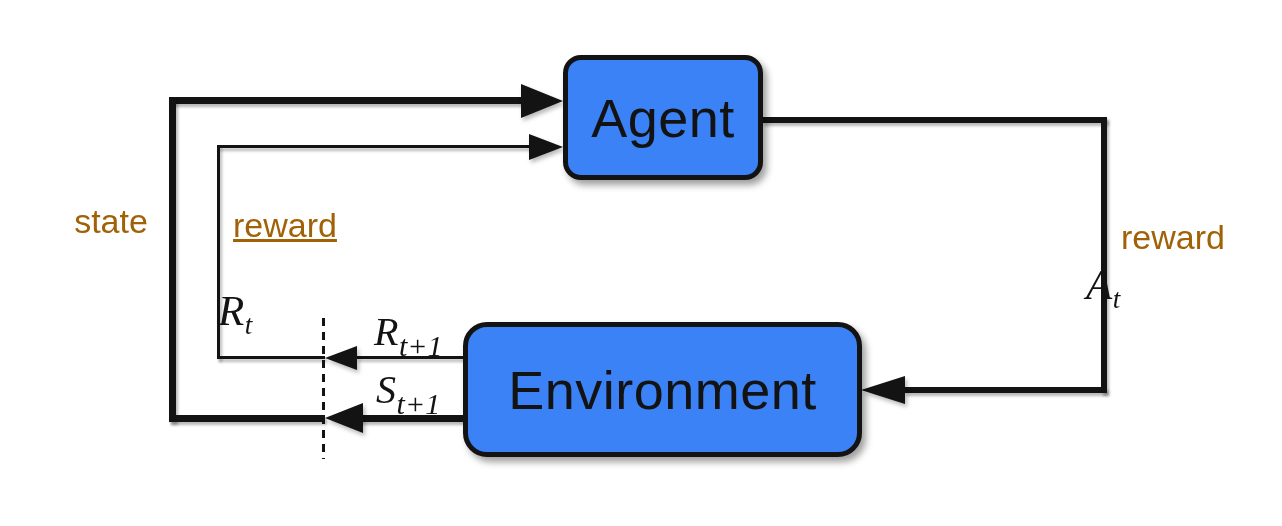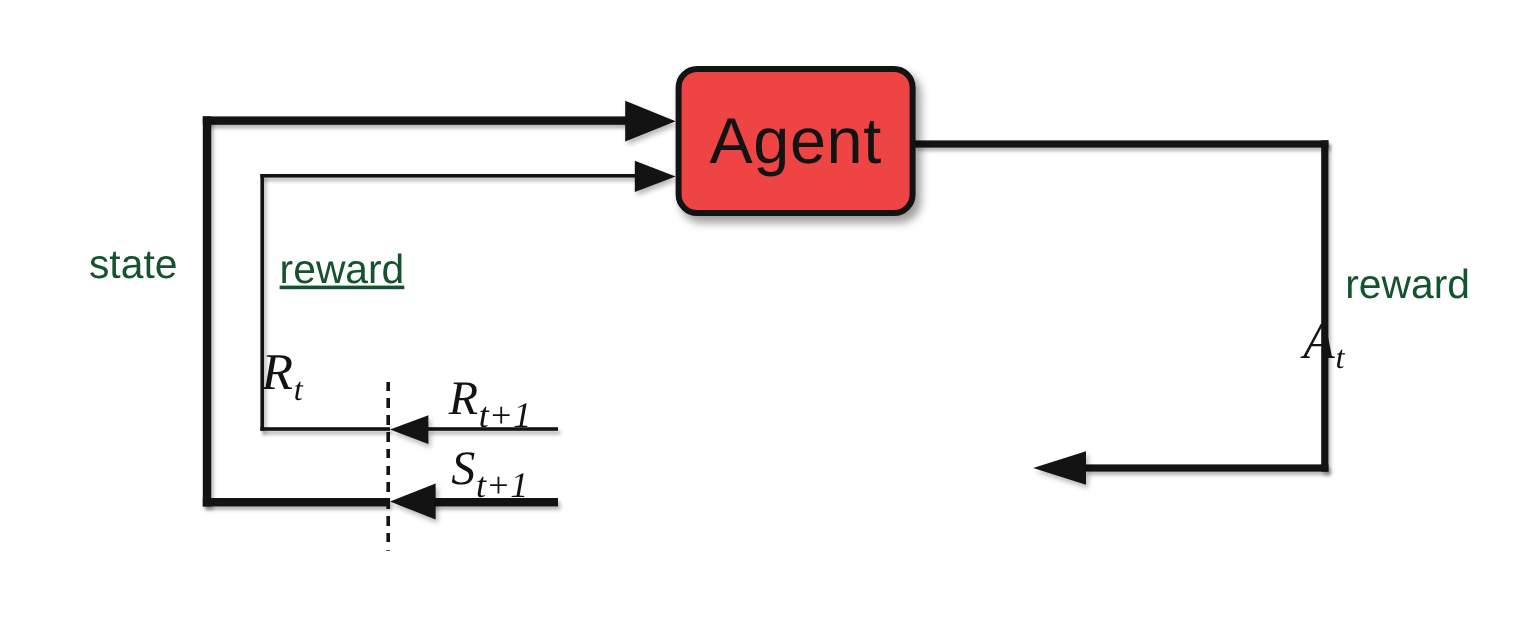--- a/index.html
+++ b/index.html
@@ -13,21 +13,21 @@
     height: 526px;
     background: #ffffff;
     overflow: hidden;
     font-family: "Liberation Sans", sans-serif;
   }
   .canvas * { box-sizing: border-box; }
 
   
   .node-box {
     position: absolute;
-    background: #ef4444;
+    background: #3b82f6;
     border: 5px solid #131313;
     display: flex;
     align-items: center;
     justify-content: center;
     box-shadow: 4px 5px 7px rgba(0,0,0,0.38);
   }
   .node-label {
     font-size: 54px;
     color: #131313;
     letter-spacing: 0.5px;
@@ -87,21 +87,21 @@
   .ah.left-small {
     border-top: 12px solid transparent;
     border-bottom: 12px solid transparent;
     border-right: 32px solid #131313;
   }
 
   
   .word {
     position: absolute;
     font-size: 34px;
-    color: #14532d;
+    color: #a16207;
     white-space: nowrap;
   }
   .math {
     position: absolute;
     font-family: "Liberation Serif", serif;
     font-style: italic;
     font-size: 43px;
     color: #131313;
     white-space: nowrap;
     line-height: 1;
@@ -144,20 +144,23 @@
   <div class="vline t6 soft" style="left:1101px; top:117px; height:276px;"></div>
   <div class="hline t6 soft" style="left:904px;  top:387px; width:203px;"></div>
   <div class="ah left-mid" style="left:861px;  top:376px;"></div>
 
   <div class="dashed-v" style="left:322px; top:318px; height:141px;"></div>
 
   <div class="node-box" style="left:563px; top:55px; width:200px; height:125px; border-radius:18px;">
     <span class="node-label">Agent</span>
   </div>
 
+  <div class="node-box" style="left:463px; top:322px; width:399px; height:135px; border-radius:24px;">
+    <span class="node-label">Environment</span>
+  </div>
 
   <div class="word center" style="left:55px; top:202px; width:112px;">state</div>
 
   <div class="word" style="left:233px; top:206px;text-decoration:underline;">reward</div>
   <div class="math" style="left:218px; top:249px;margin-top:40px;">
     <span>R</span><sub>t</sub>
   </div>
 
   <div class="word" style="left:1121px; top:218px;">reward</div>
   <div class="math" style="left:1086px; top:263px;">

